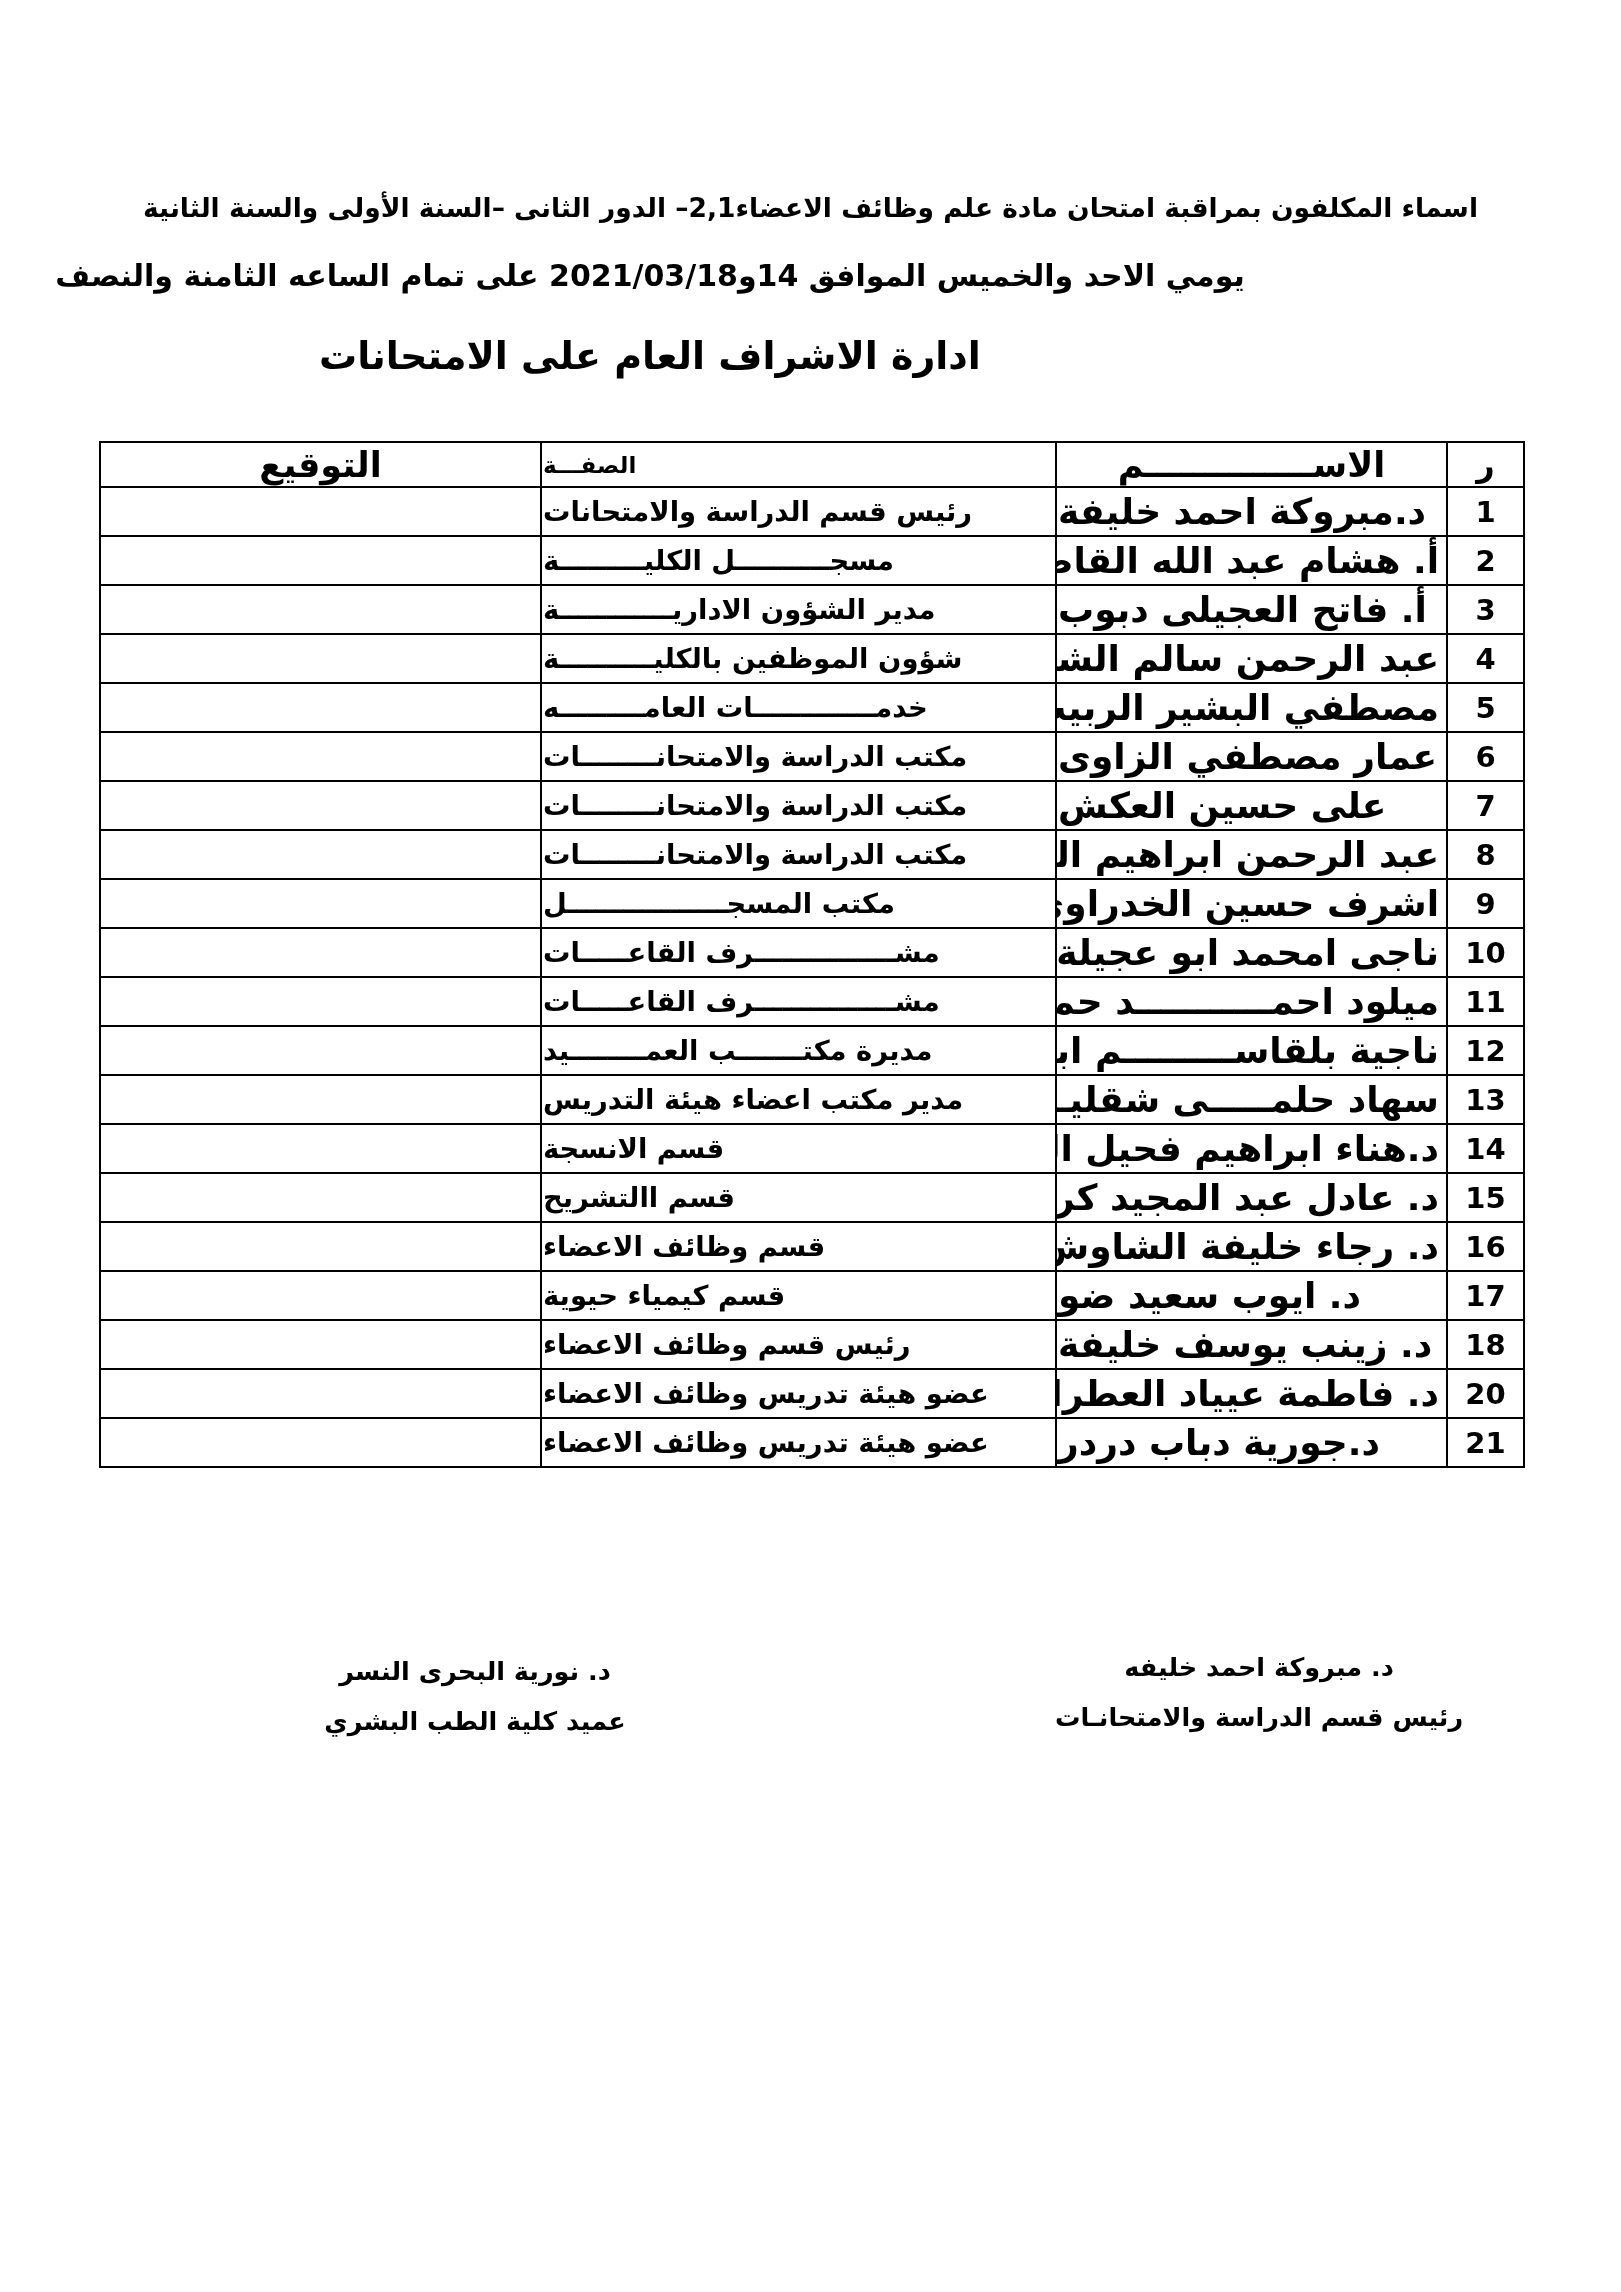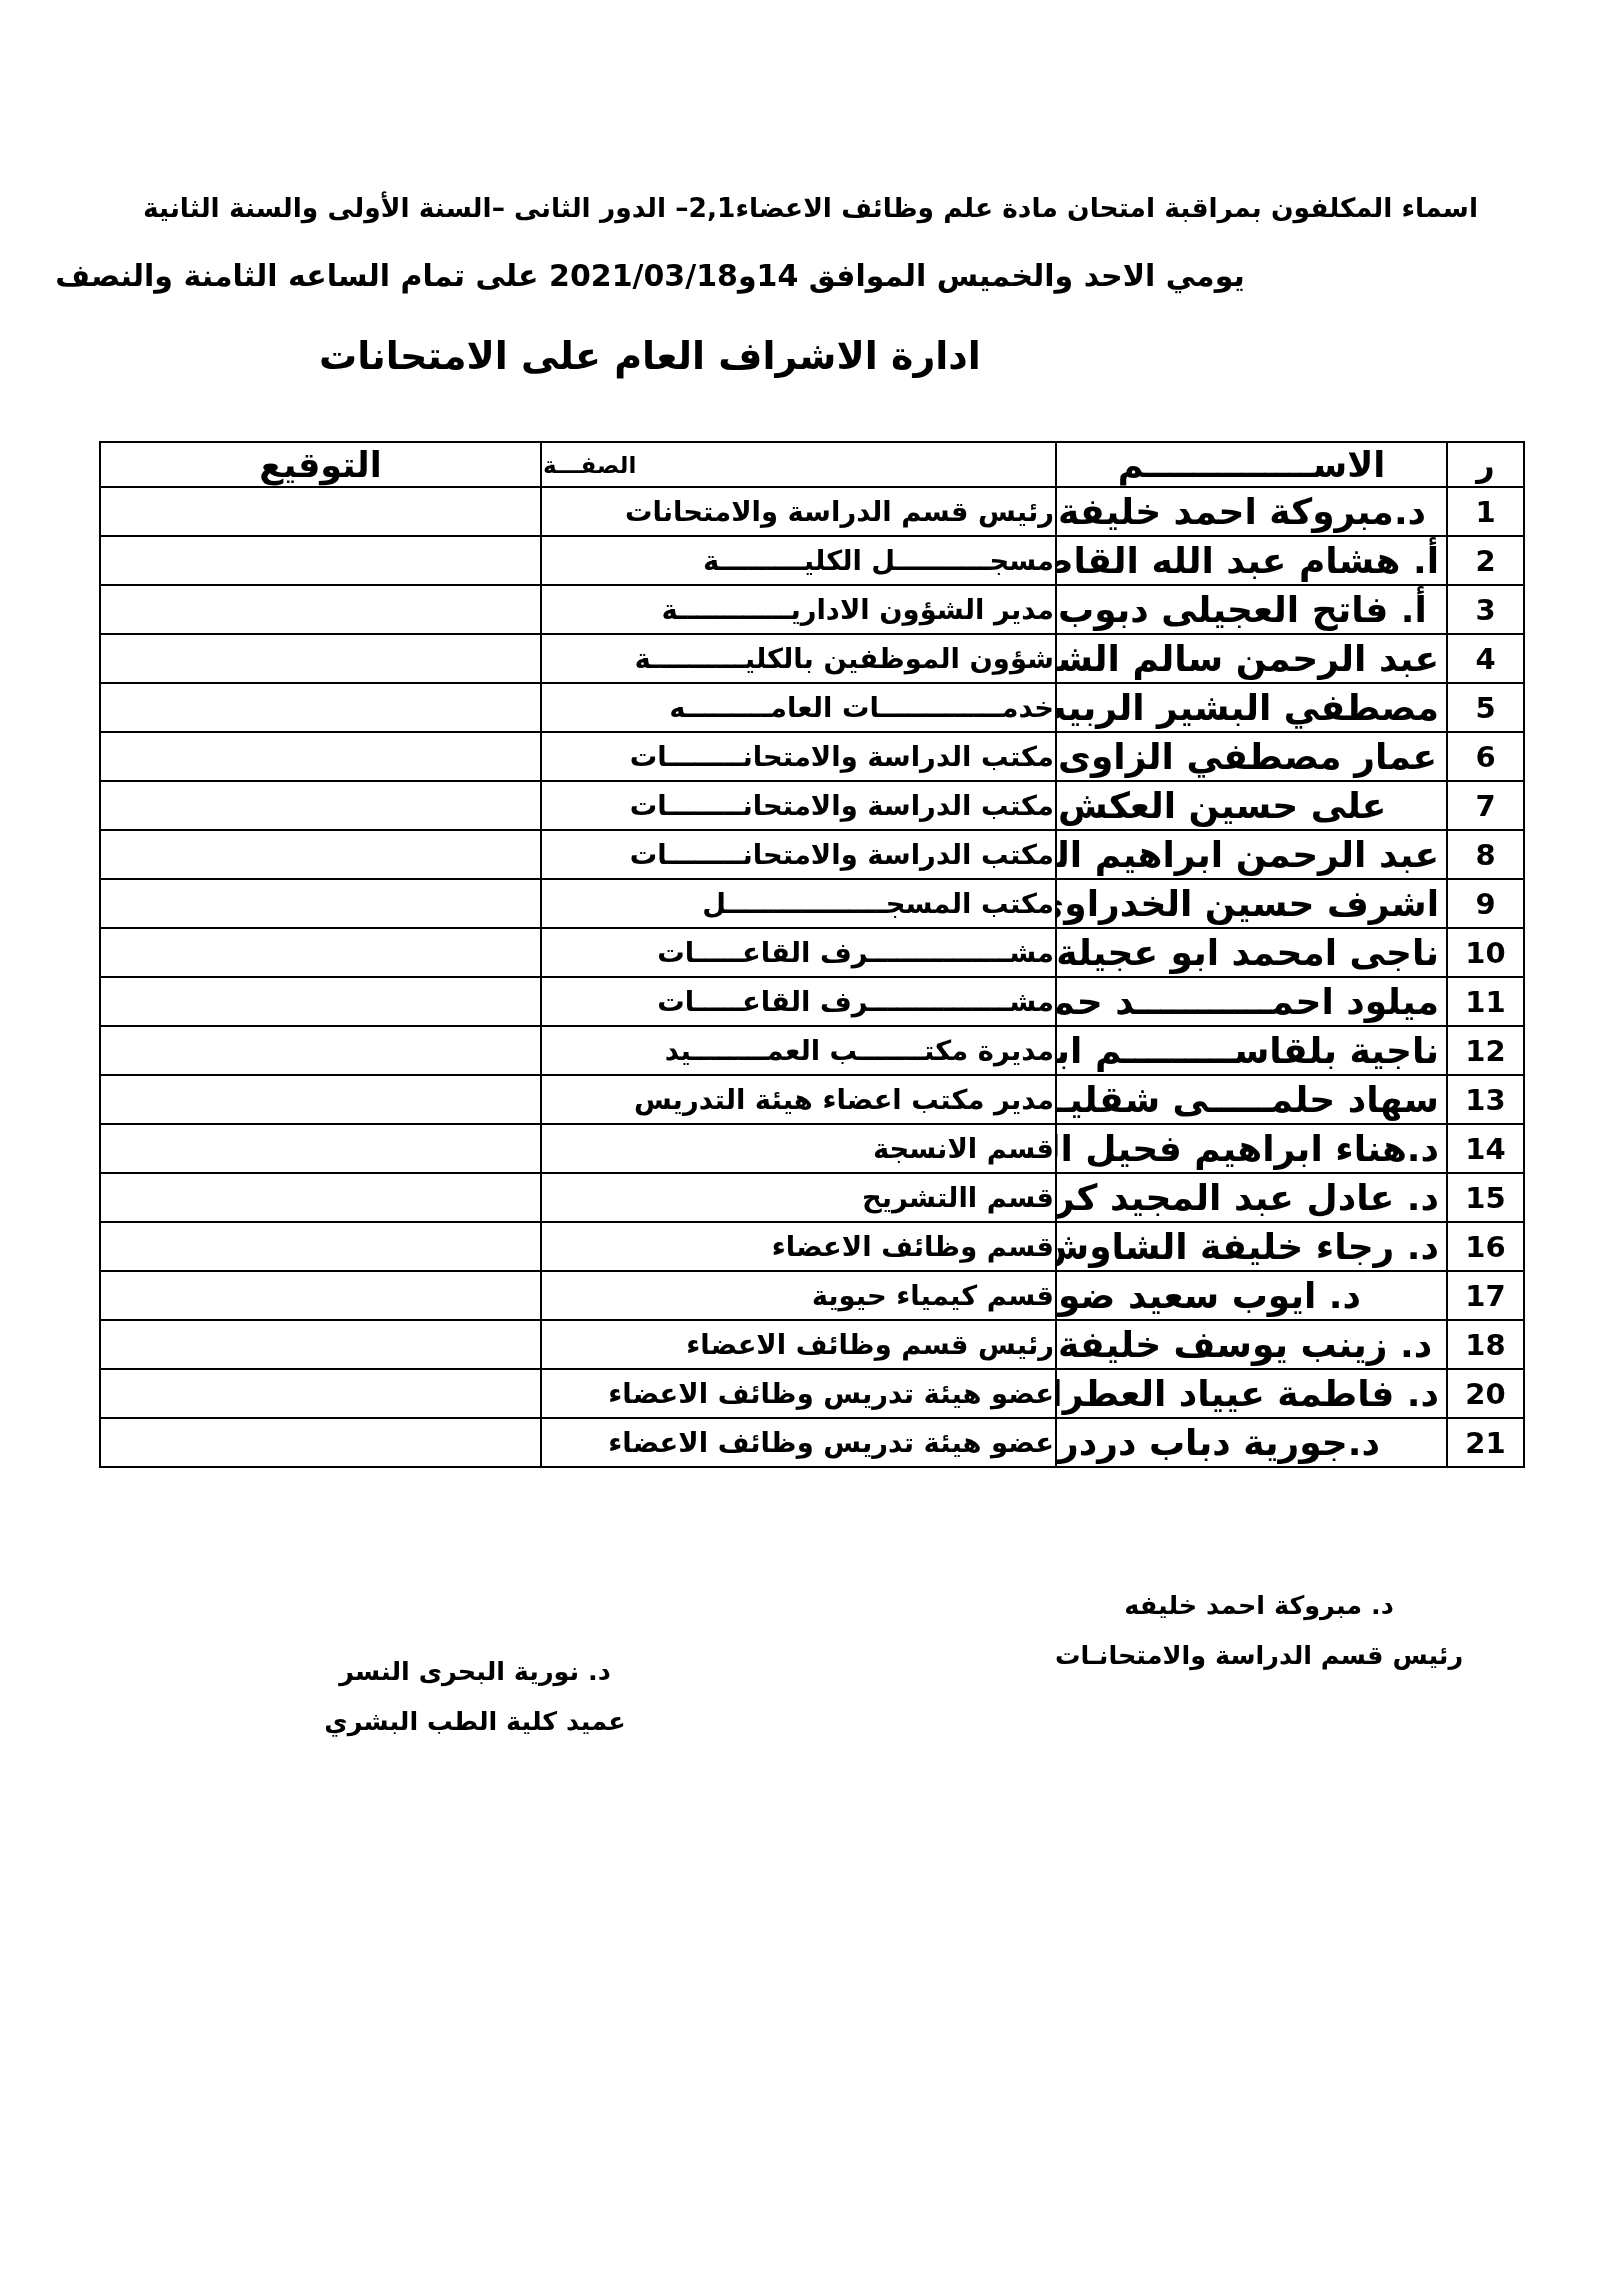--- a/index.html
+++ b/index.html
@@ -56,31 +56,31 @@
   table.roster thead tr { height: 45px; }
   table.roster tbody tr { height: 49px; }
 
   th.h-num  { font-size: 32px; text-align: center; }
   th.h-name { font-size: 35px; text-align: center; }
   th.h-pos  { font-size: 23px; text-align: left; }
   th.h-sig  { font-size: 35px; }
 
   td.c-num  { font-size: 29px; text-align: center; font-family: "DejaVu Sans", sans-serif; }
   td.c-name { font-size: 36px; text-align: left; padding-right: 7px; }
-  td.c-pos  { font-size: 27.4px; text-align: right; }
+  td.c-pos  { font-size: 27.4px; text-align: left; }
   td.c-sig  { }
 
   .footer-block {
     position: absolute;
     width: 470px;
     text-align: center;
     font-size: 25.5px;
     line-height: 31px;
   }
-  .footer-right { top: 1590px; left: 1024px; }
+  .footer-right { top: 1652px; left: 1024px; }
   .footer-left  { top: 1656px; left: 240px; }
   .footer-block .sig-title { margin-top: 19px; }
 </style>
 </head>
 <body>
 
 <div class="hdr-line1">اسماء المكلفون بمراقبة امتحان مادة علم وظائف الاعضاء2,1– الدور الثانى –السنة الأولى والسنة الثانية</div>
 <div class="hdr-line2">يومي الاحد والخميس الموافق 14و2021/03/18 على تمام الساعه الثامنة والنصف</div>
 <div class="doc-title">ادارة الاشراف العام على الامتحانات</div>
 

